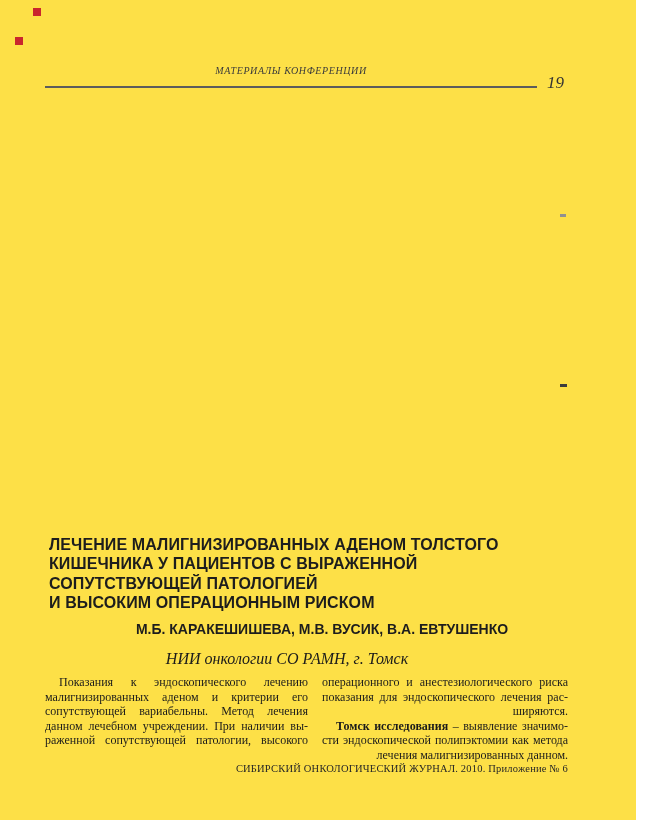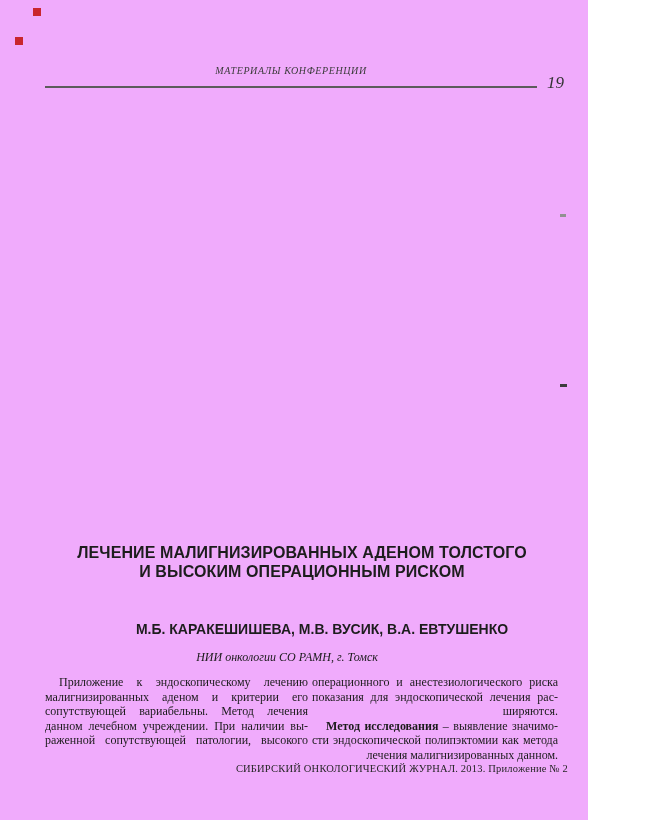--- a/index.html
+++ b/index.html
@@ -1,20 +1,20 @@
 <!DOCTYPE html>
 <html><head>
 <meta charset="utf-8">
 <style>
   html, body { margin: 0; padding: 0; background: #ffffff; }
   .page {
     position: relative;
-    width: 588px;
+    width: 636px;
     height: 820px;
-    background: #f0abfc;
+    background: #fde047;
     overflow: hidden;
     font-family: "Liberation Serif", serif;
   }
   .red-mark { position: absolute; width: 8px; height: 8px; background: #c9262d; }
   .mark1 { left: 33px; top: 8px; }
   .mark2 { left: 15px; top: 37px; }
   .running-head {
     position: absolute; left: 45px; top: 65px; width: 492px;
     text-align: center;
     font-family: "Liberation Serif", serif;
@@ -27,45 +27,45 @@
   }
   .page-number {
     position: absolute; left: 547px; top: 73px;
     font-family: "Liberation Serif", serif;
     font-style: italic; font-size: 17px; color: #333333;
   }
   .dash { position: absolute; }
   .dash1 { left: 560px; top: 214px; width: 6px; height: 3px; background: #919191; }
   .dash2 { left: 560px; top: 384px; width: 7px; height: 3px; background: #3c3c3c; }
   .article-title {
-    position: absolute; left: 45px; top: 531px; width: 490px; margin: 12px;
-    text-align: center;
+    position: absolute; left: 45px; top: 531px; width: 490px; margin: 4px;
+    text-align: left;
     font-family: "Liberation Sans", sans-serif;
     font-weight: 700; font-size: 16px; line-height: 19.4px;
     letter-spacing: 0.1px; color: #1d1d1d;
   }
   .authors {
     position: absolute; left: 72px; top: 621px; width: 500px;
     text-align: center;
     font-family: "Liberation Sans", sans-serif;
     font-weight: 700; font-size: 14px; color: #1d1d1d;
   }
   .affiliation {
     position: absolute; left: 37px; top: 650px; width: 500px;
     text-align: center;
     font-family: "Liberation Serif", serif;
-    font-style: italic; font-size: 12px; color: #1b1b1b;
+    font-style: italic; font-size: 16px; color: #1b1b1b;
   }
   .col {
     position: absolute; top: 675px;
     font-family: "Liberation Serif", serif;
     font-size: 12px; line-height: 14.6px; color: #1b1b1b;
   }
   .col-left  { left: 45px;  width: 263px; }
-  .col-right { left: 312px; width: 246px; }
+  .col-right { left: 322px; width: 246px; }
   .body-line { text-align: right; }
   .body-line.just { text-align: justify; text-align-last: justify; }
   .body-line.ind { text-indent: 14px; }
   .body-line b { font-weight: 700; }
   .journal-footer {
     position: absolute; left: 45px; top: 763px; width: 523px;
     text-align: right;
     font-family: "Liberation Serif", serif;
     font-size: 10.5px; letter-spacing: 0.2px; color: #262626;
   }
@@ -80,37 +80,39 @@
 
   <div class="running-head">МАТЕРИАЛЫ КОНФЕРЕНЦИИ</div>
   <div class="head-rule"></div>
   <div class="page-number">19</div>
 
   <div class="dash dash1" style="background: rgb(145, 145, 145);"></div>
   <div class="dash dash2" style="background: rgb(60, 60, 60);"></div>
 
   <h1 class="article-title">
     <div>ЛЕЧЕНИЕ МАЛИГНИЗИРОВАННЫХ АДЕНОМ ТОЛСТОГО</div>
+    <div>КИШЕЧНИКА У ПАЦИЕНТОВ С ВЫРАЖЕННОЙ</div>
+    <div>СОПУТСТВУЮЩЕЙ ПАТОЛОГИЕЙ</div>
     <div>И ВЫСОКИМ ОПЕРАЦИОННЫМ РИСКОМ</div>
   </h1>
 
   <div class="authors">М.Б. КАРАКЕШИШЕВА, М.В. ВУСИК, В.А. ЕВТУШЕНКО</div>
   <div class="affiliation">НИИ онкологии СО РАМН, г. Томск</div>
 
   <div class="col col-left" id="col-left">
-      <div class="body-line just ind">Приложение к эндоскопическому лечению</div>
+      <div class="body-line just ind">Показания к эндоскопического лечению</div>
       <div class="body-line just">малигнизированных аденом и критерии его</div>
       <div class="body-line just">сопутствующей вариабельны. Метод лечения</div>
       <div class="body-line just">данном лечебном учреждении. При наличии вы-</div>
       <div class="body-line just">раженной сопутствующей патологии, высокого</div>
     </div>
   <div class="col col-right" id="col-right">
       <div class="body-line just">операционного и анестезиологического риска</div>
-      <div class="body-line just">показания для эндоскопической лечения рас-</div>
+      <div class="body-line just">показания для эндоскопического лечения рас-</div>
       <div class="body-line">ширяются.</div>
-      <div class="body-line just ind"><b>Метод исследования</b> – выявление значимо-</div>
+      <div class="body-line just ind"><b>Томск исследования</b> – выявление значимо-</div>
       <div class="body-line just">сти эндоскопической полипэктомии как метода</div>
       <div class="body-line">лечения малигнизированных данном.</div>
     </div>
 
-  <div class="journal-footer">СИБИРСКИЙ ОНКОЛОГИЧЕСКИЙ ЖУРНАЛ. 2013. Приложение № 2</div>
+  <div class="journal-footer">СИБИРСКИЙ ОНКОЛОГИЧЕСКИЙ ЖУРНАЛ. 2010. Приложение № 6</div>
 
 </div>
 
 </body></html>

